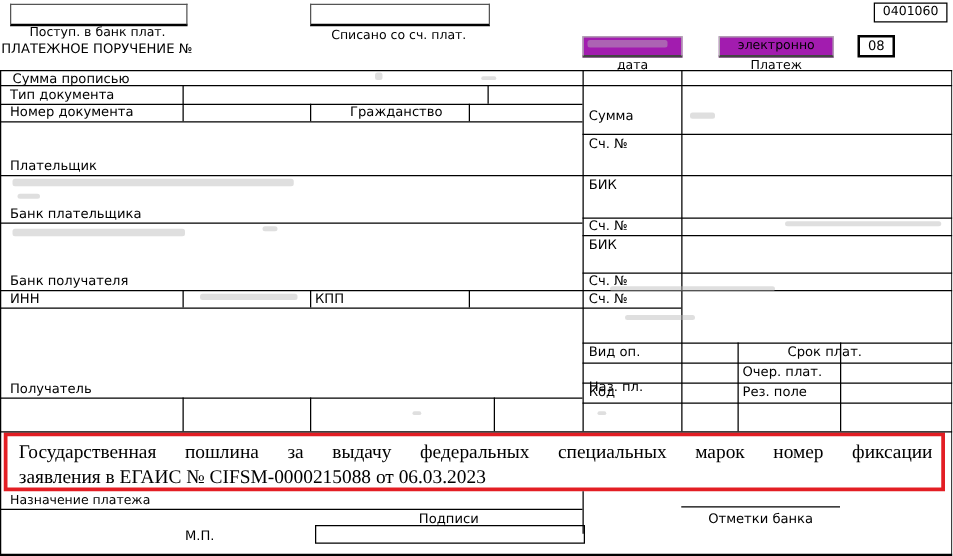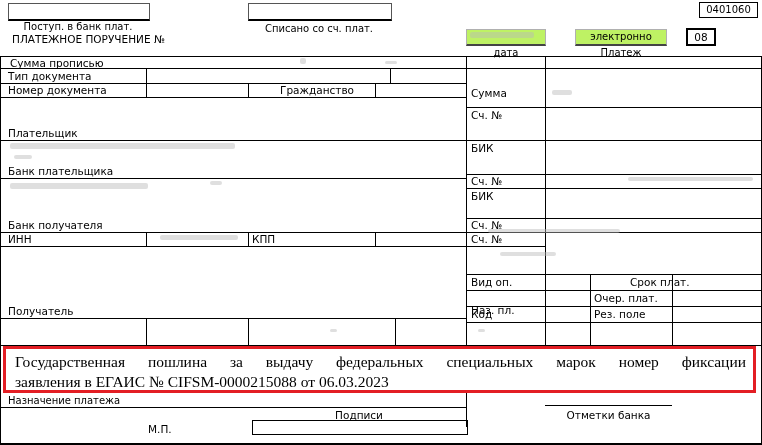--- a/index.html
+++ b/index.html
@@ -3,40 +3,40 @@
 <meta charset="utf-8">
 <style>
   html,body{margin:0;padding:0;background:#fff;}
   #form{position:relative;width:762px;height:445px;background:#fff;overflow:hidden;
         font-family:"DejaVu Sans","Liberation Sans",sans-serif;color:#000;}
   .lbl{position:absolute;font-size:10.5px;line-height:12px;white-space:nowrap;}
   .sm{font-size:10px;}
   .ctr{text-align:center;white-space:nowrap;}
   .ln{position:absolute;background:#000;}
   .stampbox{position:absolute;border:1px solid #555;border-bottom:2px solid #000;background:#fff;}
-  .fieldbox{position:absolute;border:1px solid #b0b0b0;border-bottom:2px solid #444;background:#bef264;box-sizing:border-box;}
+  .fieldbox{position:absolute;border:1px solid #b0b0b0;border-bottom:2px solid #444;background:#a21caf;box-sizing:border-box;}
   .plainbox{position:absolute;border:1px solid #000;background:#fff;box-sizing:border-box;}
   .smudge{position:absolute;background:#b9b9b9;opacity:.45;border-radius:2px;filter:blur(.6px);}
   #purpose-box{position:absolute;left:3px;top:346px;width:753px;height:47px;box-sizing:border-box;
                border:3px solid #e31e24;background:#fff;padding:3px 7px 0 9px;}
   .purpose-line{font-family:"Liberation Serif","DejaVu Serif",serif;font-size:15.5px;line-height:20px;}
   .just{text-align:justify;text-align-last:justify;}
 </style>
 </head>
 <body>
 
 <div id="form">
 
   <div class="stampbox" style="left:8px;top:3px;width:140px;height:15px;"></div>
   <div class="lbl sm ctr" style="left:8px;top:21px;width:140px;">Поступ. в банк плат.</div>
   <div class="stampbox" style="left:248px;top:3px;width:142px;height:15px;"></div>
   <div class="lbl sm ctr" style="left:248px;top:23px;width:142px;">Списано со сч. плат.</div>
   <div class="plainbox ctr" style="left:699px;top:2px;width:59px;height:16px;font-size:10px;line-height:14px;">0401060</div>
 
-  <div class="lbl" style="left:12px;top:33px;">ПЛАТЕЖНОЕ ПОРУЧЕНИЕ №</div>
+  <div class="lbl" style="left:1px;top:33px;">ПЛАТЕЖНОЕ ПОРУЧЕНИЕ №</div>
 
   <div class="fieldbox" style="left:466px;top:29px;width:80px;height:17px;"></div>
   <div class="lbl sm ctr" style="left:466px;top:47px;width:80px;">дата</div>
   <div class="fieldbox ctr" style="left:575px;top:29px;width:92px;height:17px;font-size:10px;line-height:14px;">электронно</div>
   <div class="lbl sm ctr" style="left:575px;top:47px;width:92px;">Платеж</div>
   <div class="plainbox ctr" style="left:686px;top:28px;width:30px;height:18px;border-width:2px;font-size:10.5px;line-height:14px;">08</div>
 
   <div class="lbl" style="left:10px;top:57px;">Сумма прописью</div>
   <div class="lbl" style="left:8px;top:70px;">Тип документа</div>
   <div class="lbl" style="left:8px;top:84px;">Номер документа</div>

